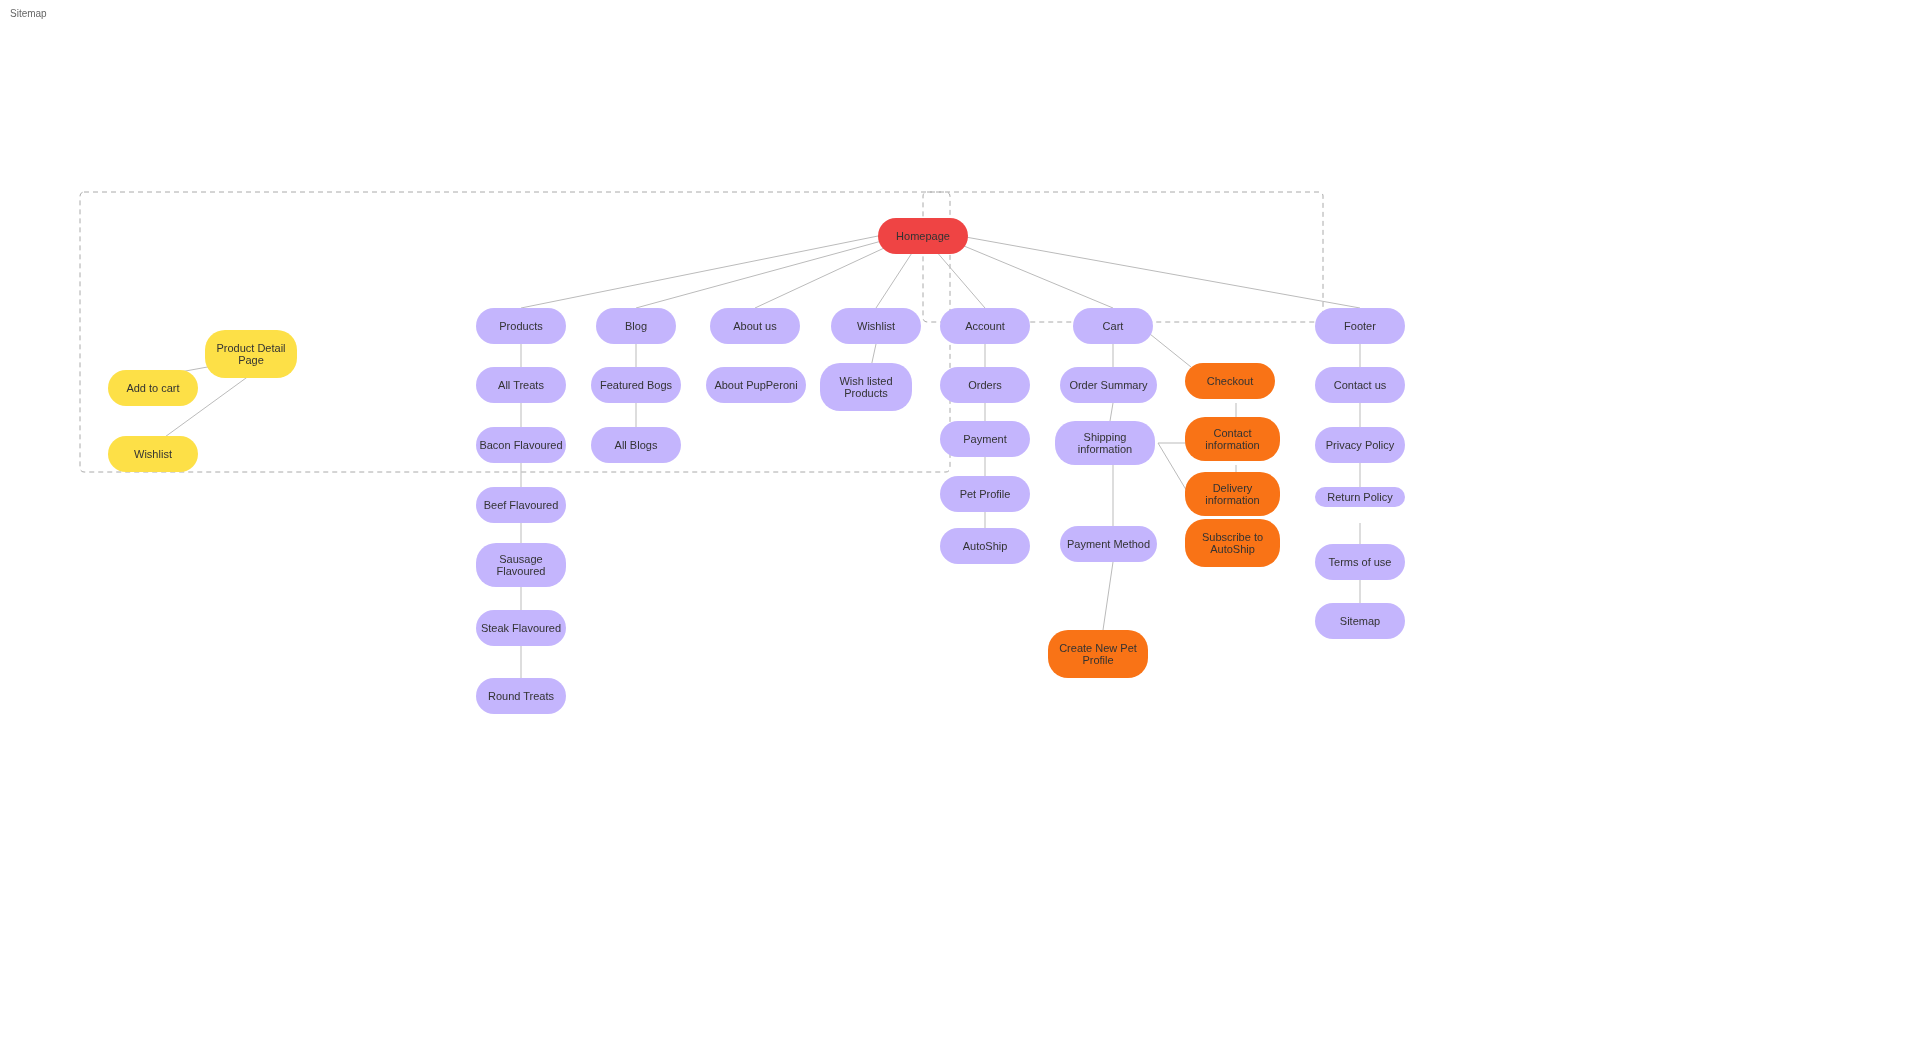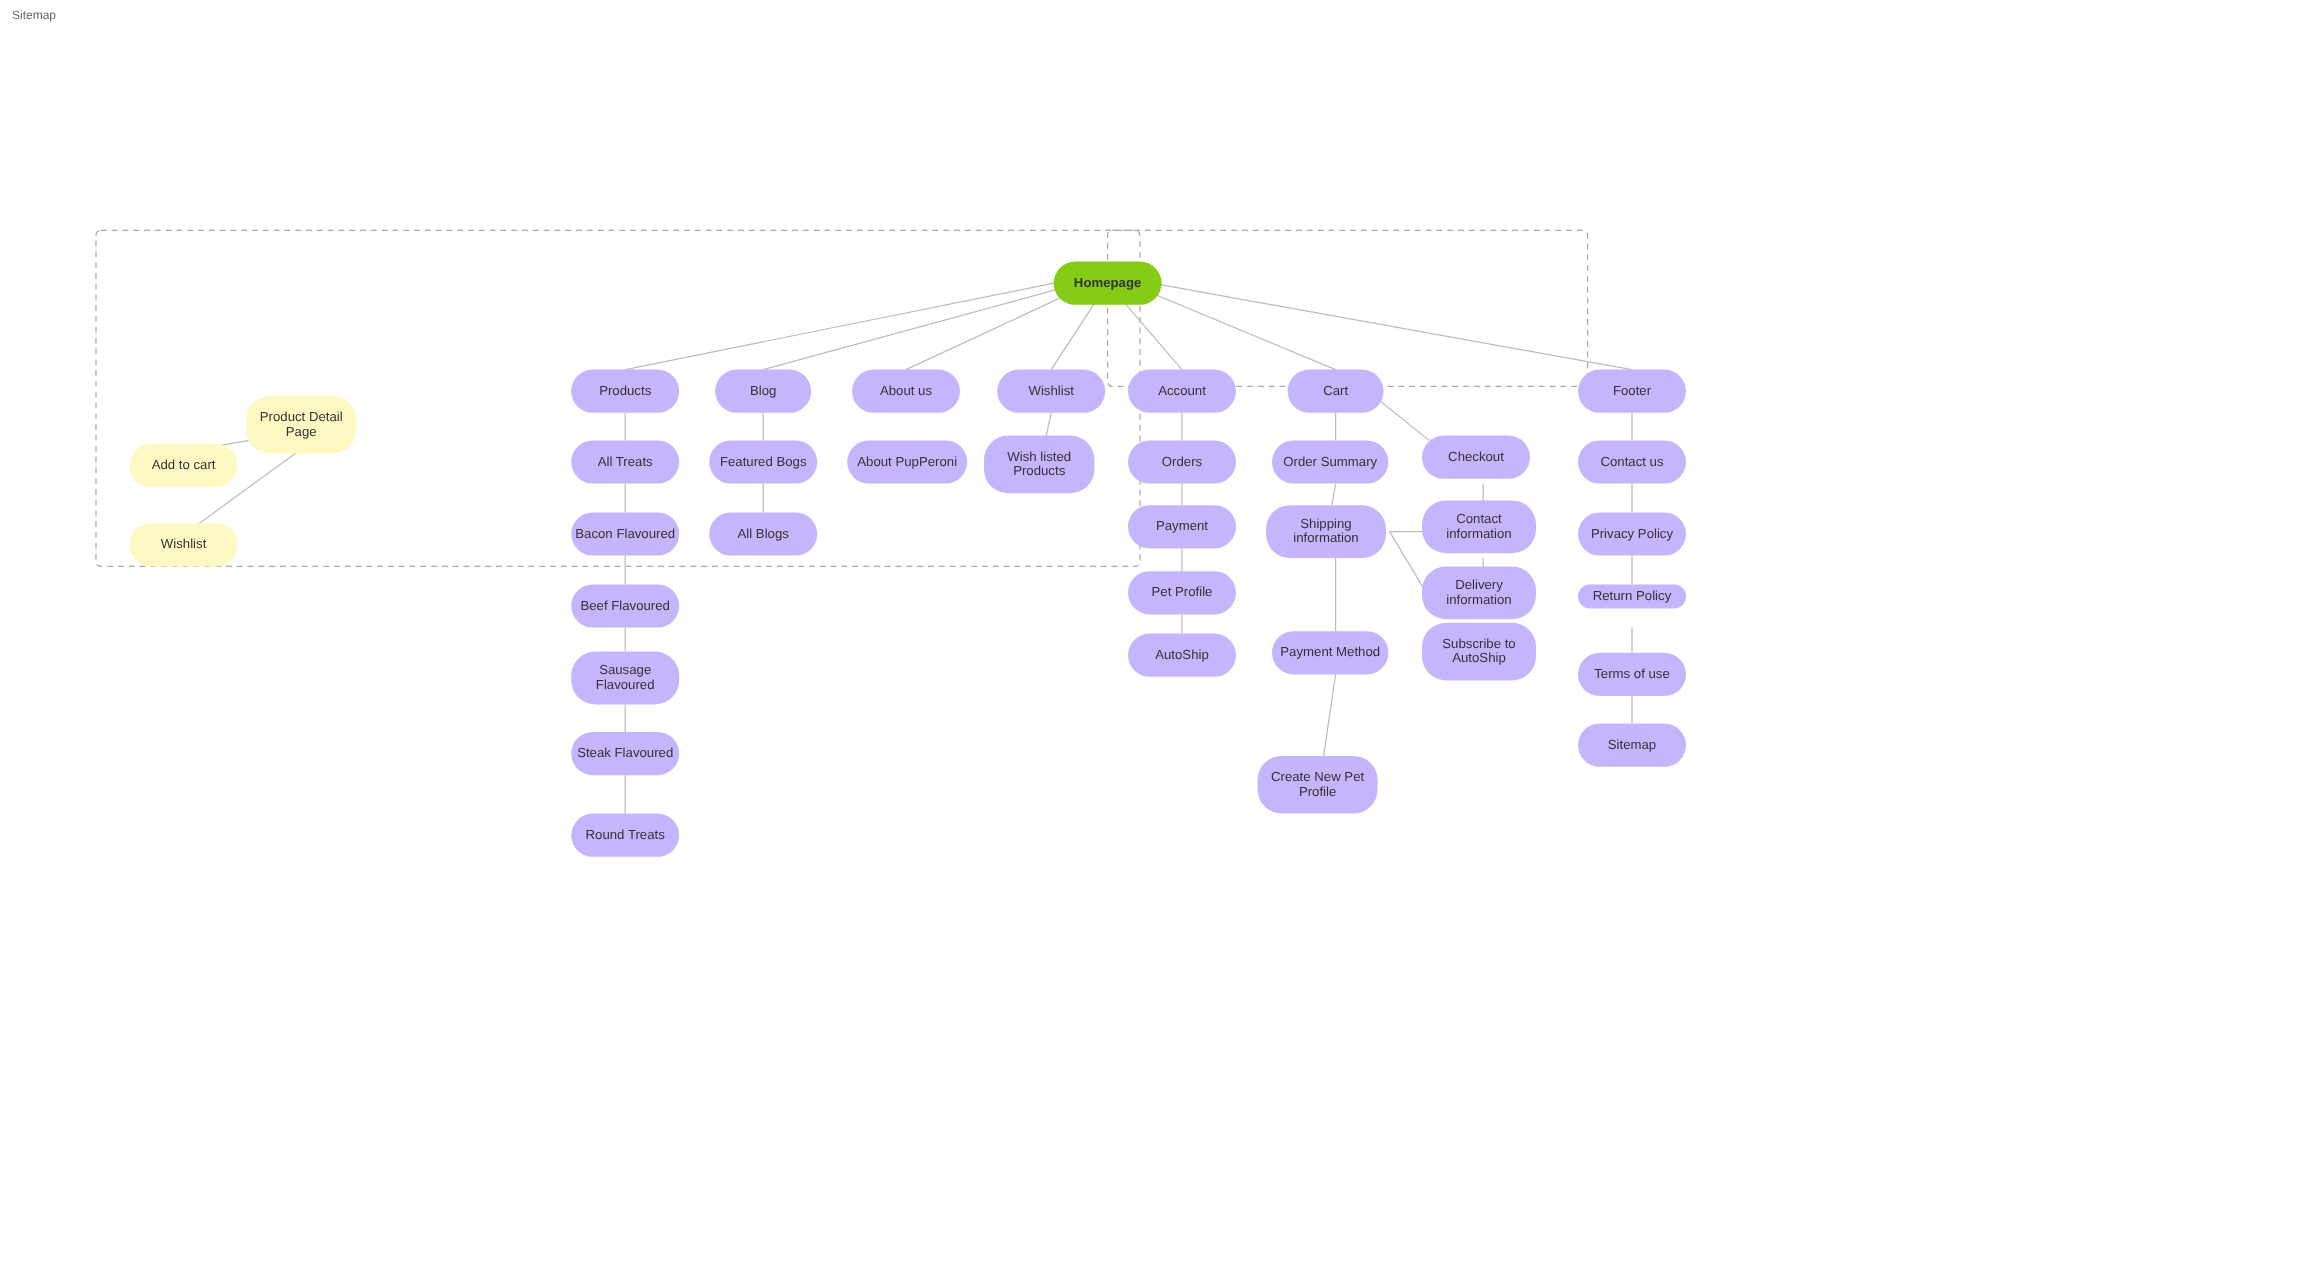--- a/index.html
+++ b/index.html
@@ -41,30 +41,29 @@
       font-weight: 500;
       color: #333;
       cursor: pointer;
       user-select: none;
     }
     .node-blue {
       background: #c4b5fd;
       border: none;
     }
     .node-yellow {
-      background: #84cc16;
-      border: none;
-      font-weight: bold;
+      background: #ef4444;
+      border: none;
     }
     .node-purple {
-      background: #c4b5fd;
+      background: #f97316;
       border: none;
     }
     .node-light-pink {
-      background: #fef9c3;
+      background: #fde047;
       border: none;
     }
   </style>
 </head>
 <body>
 
 <div class="sitemap-container">
   <span class="page-label">Sitemap</span>
 
   <svg class="connector-layer">

